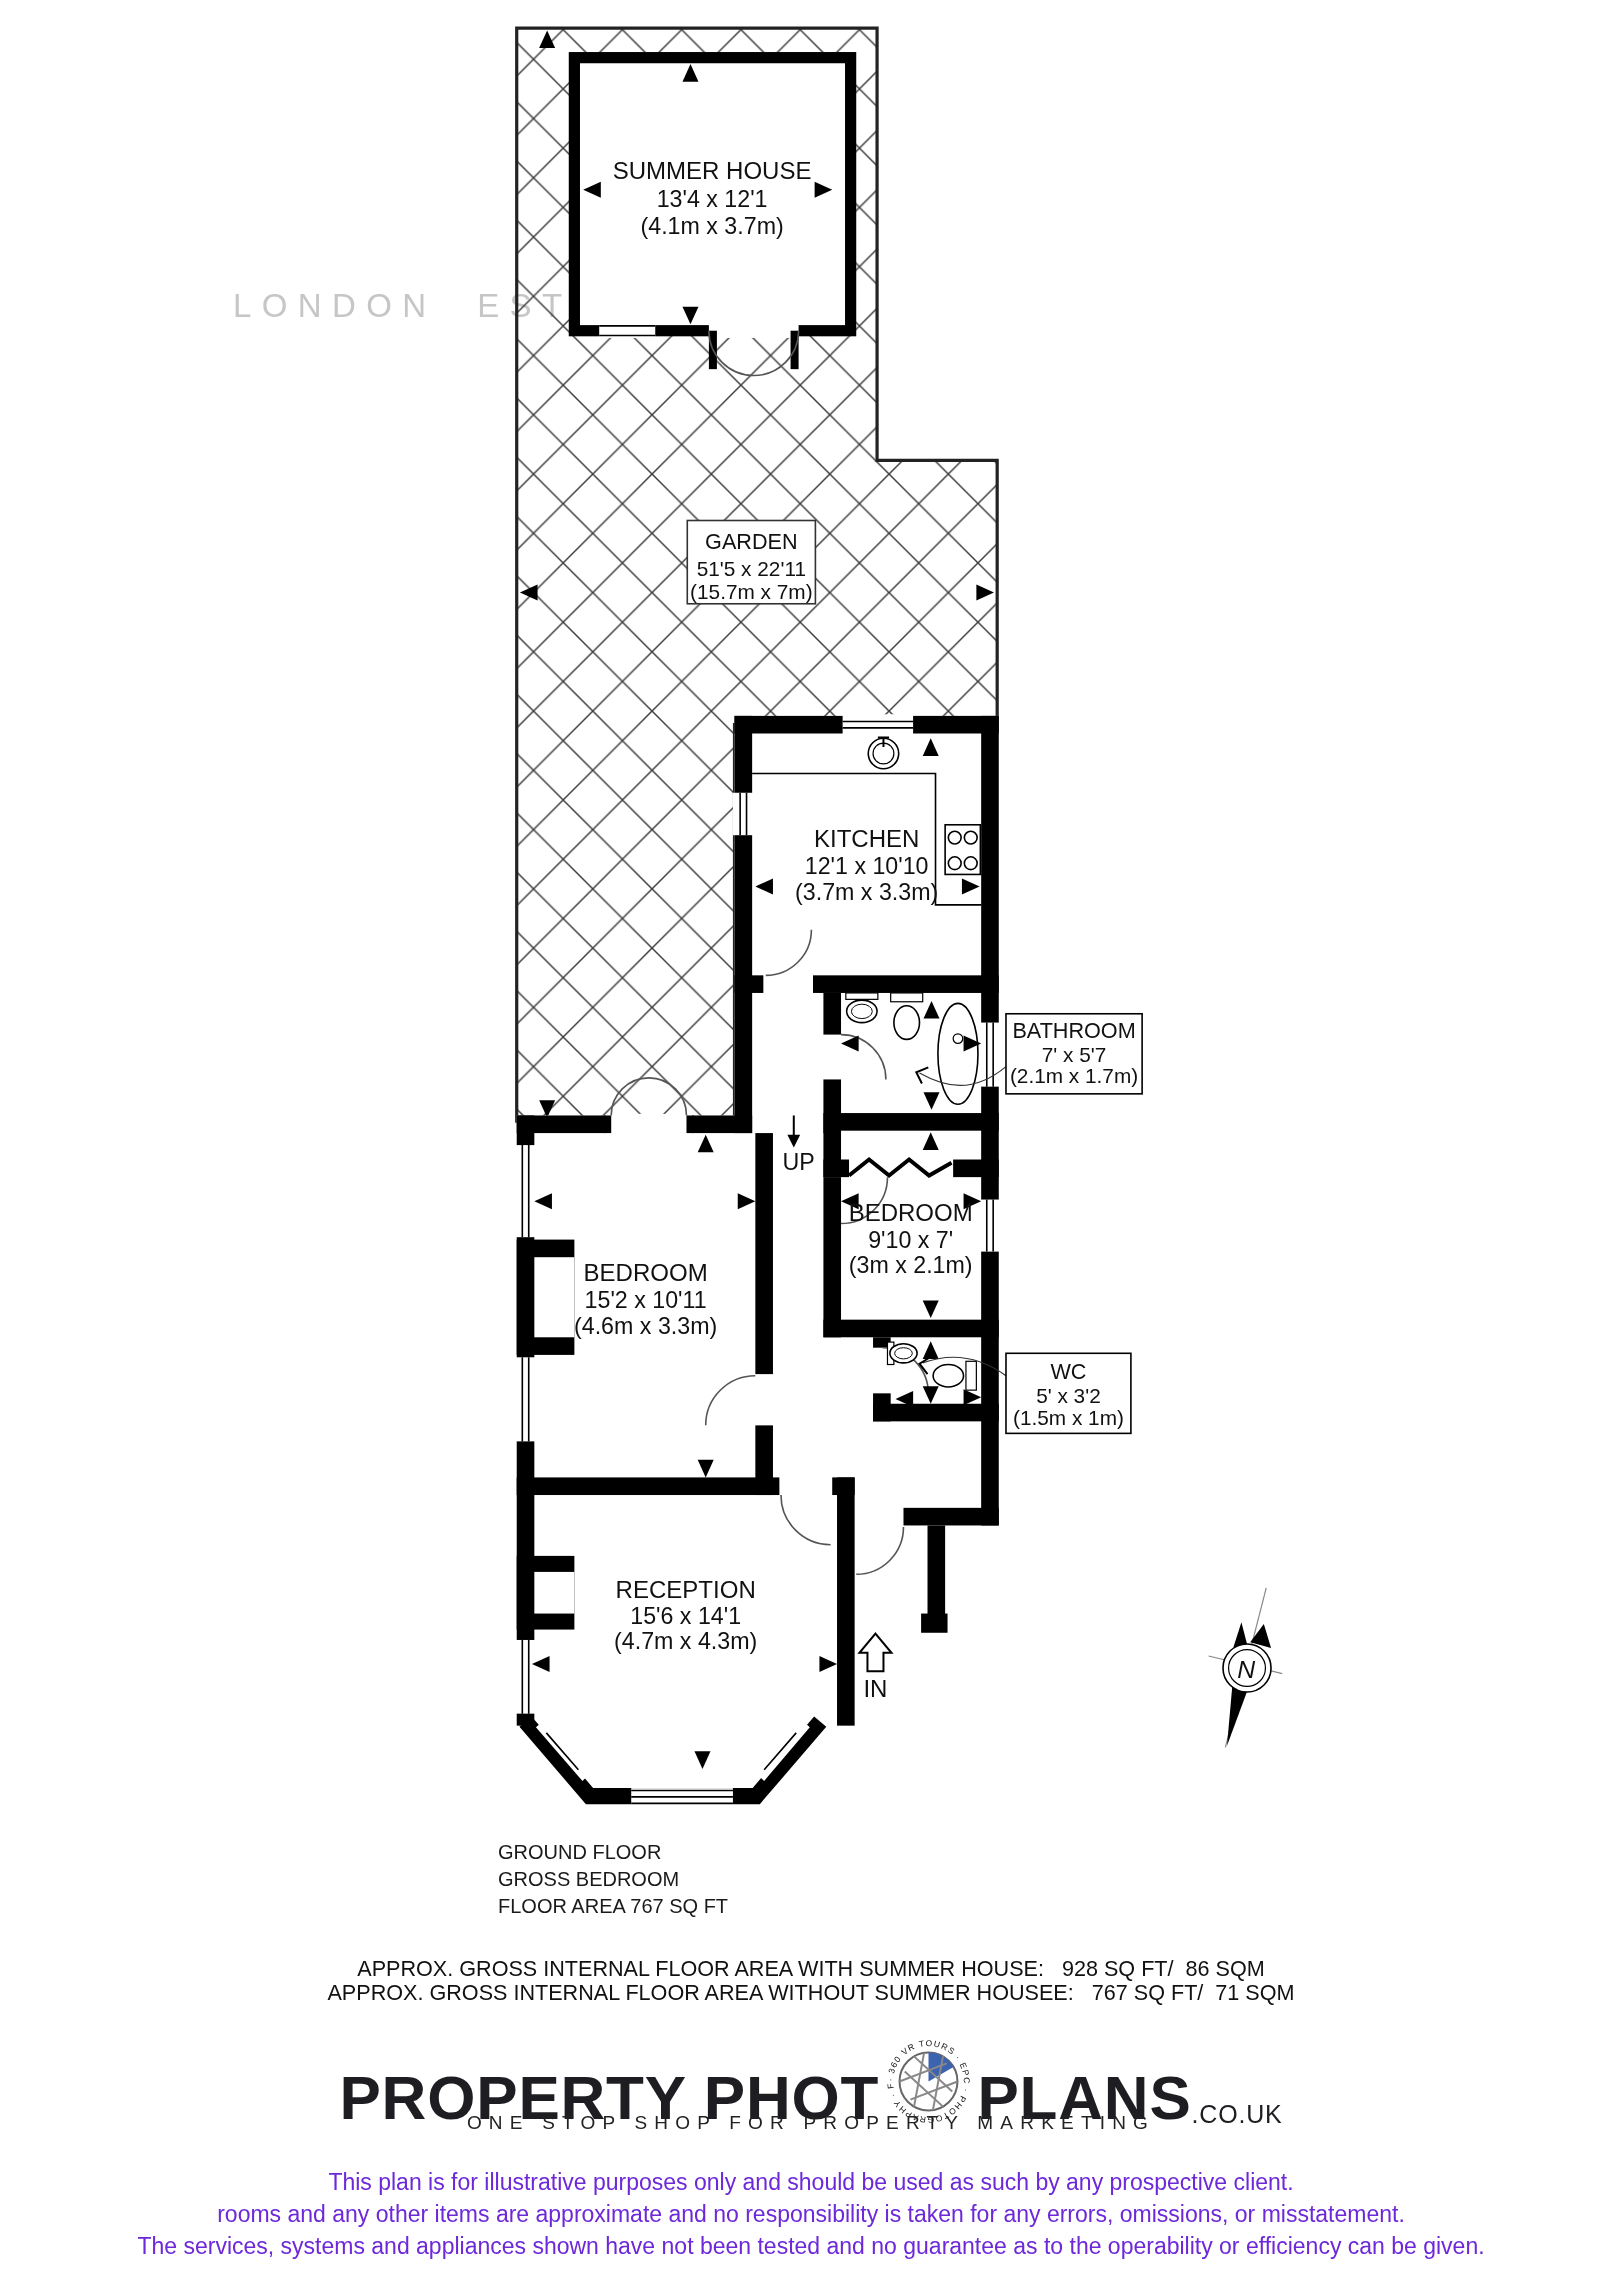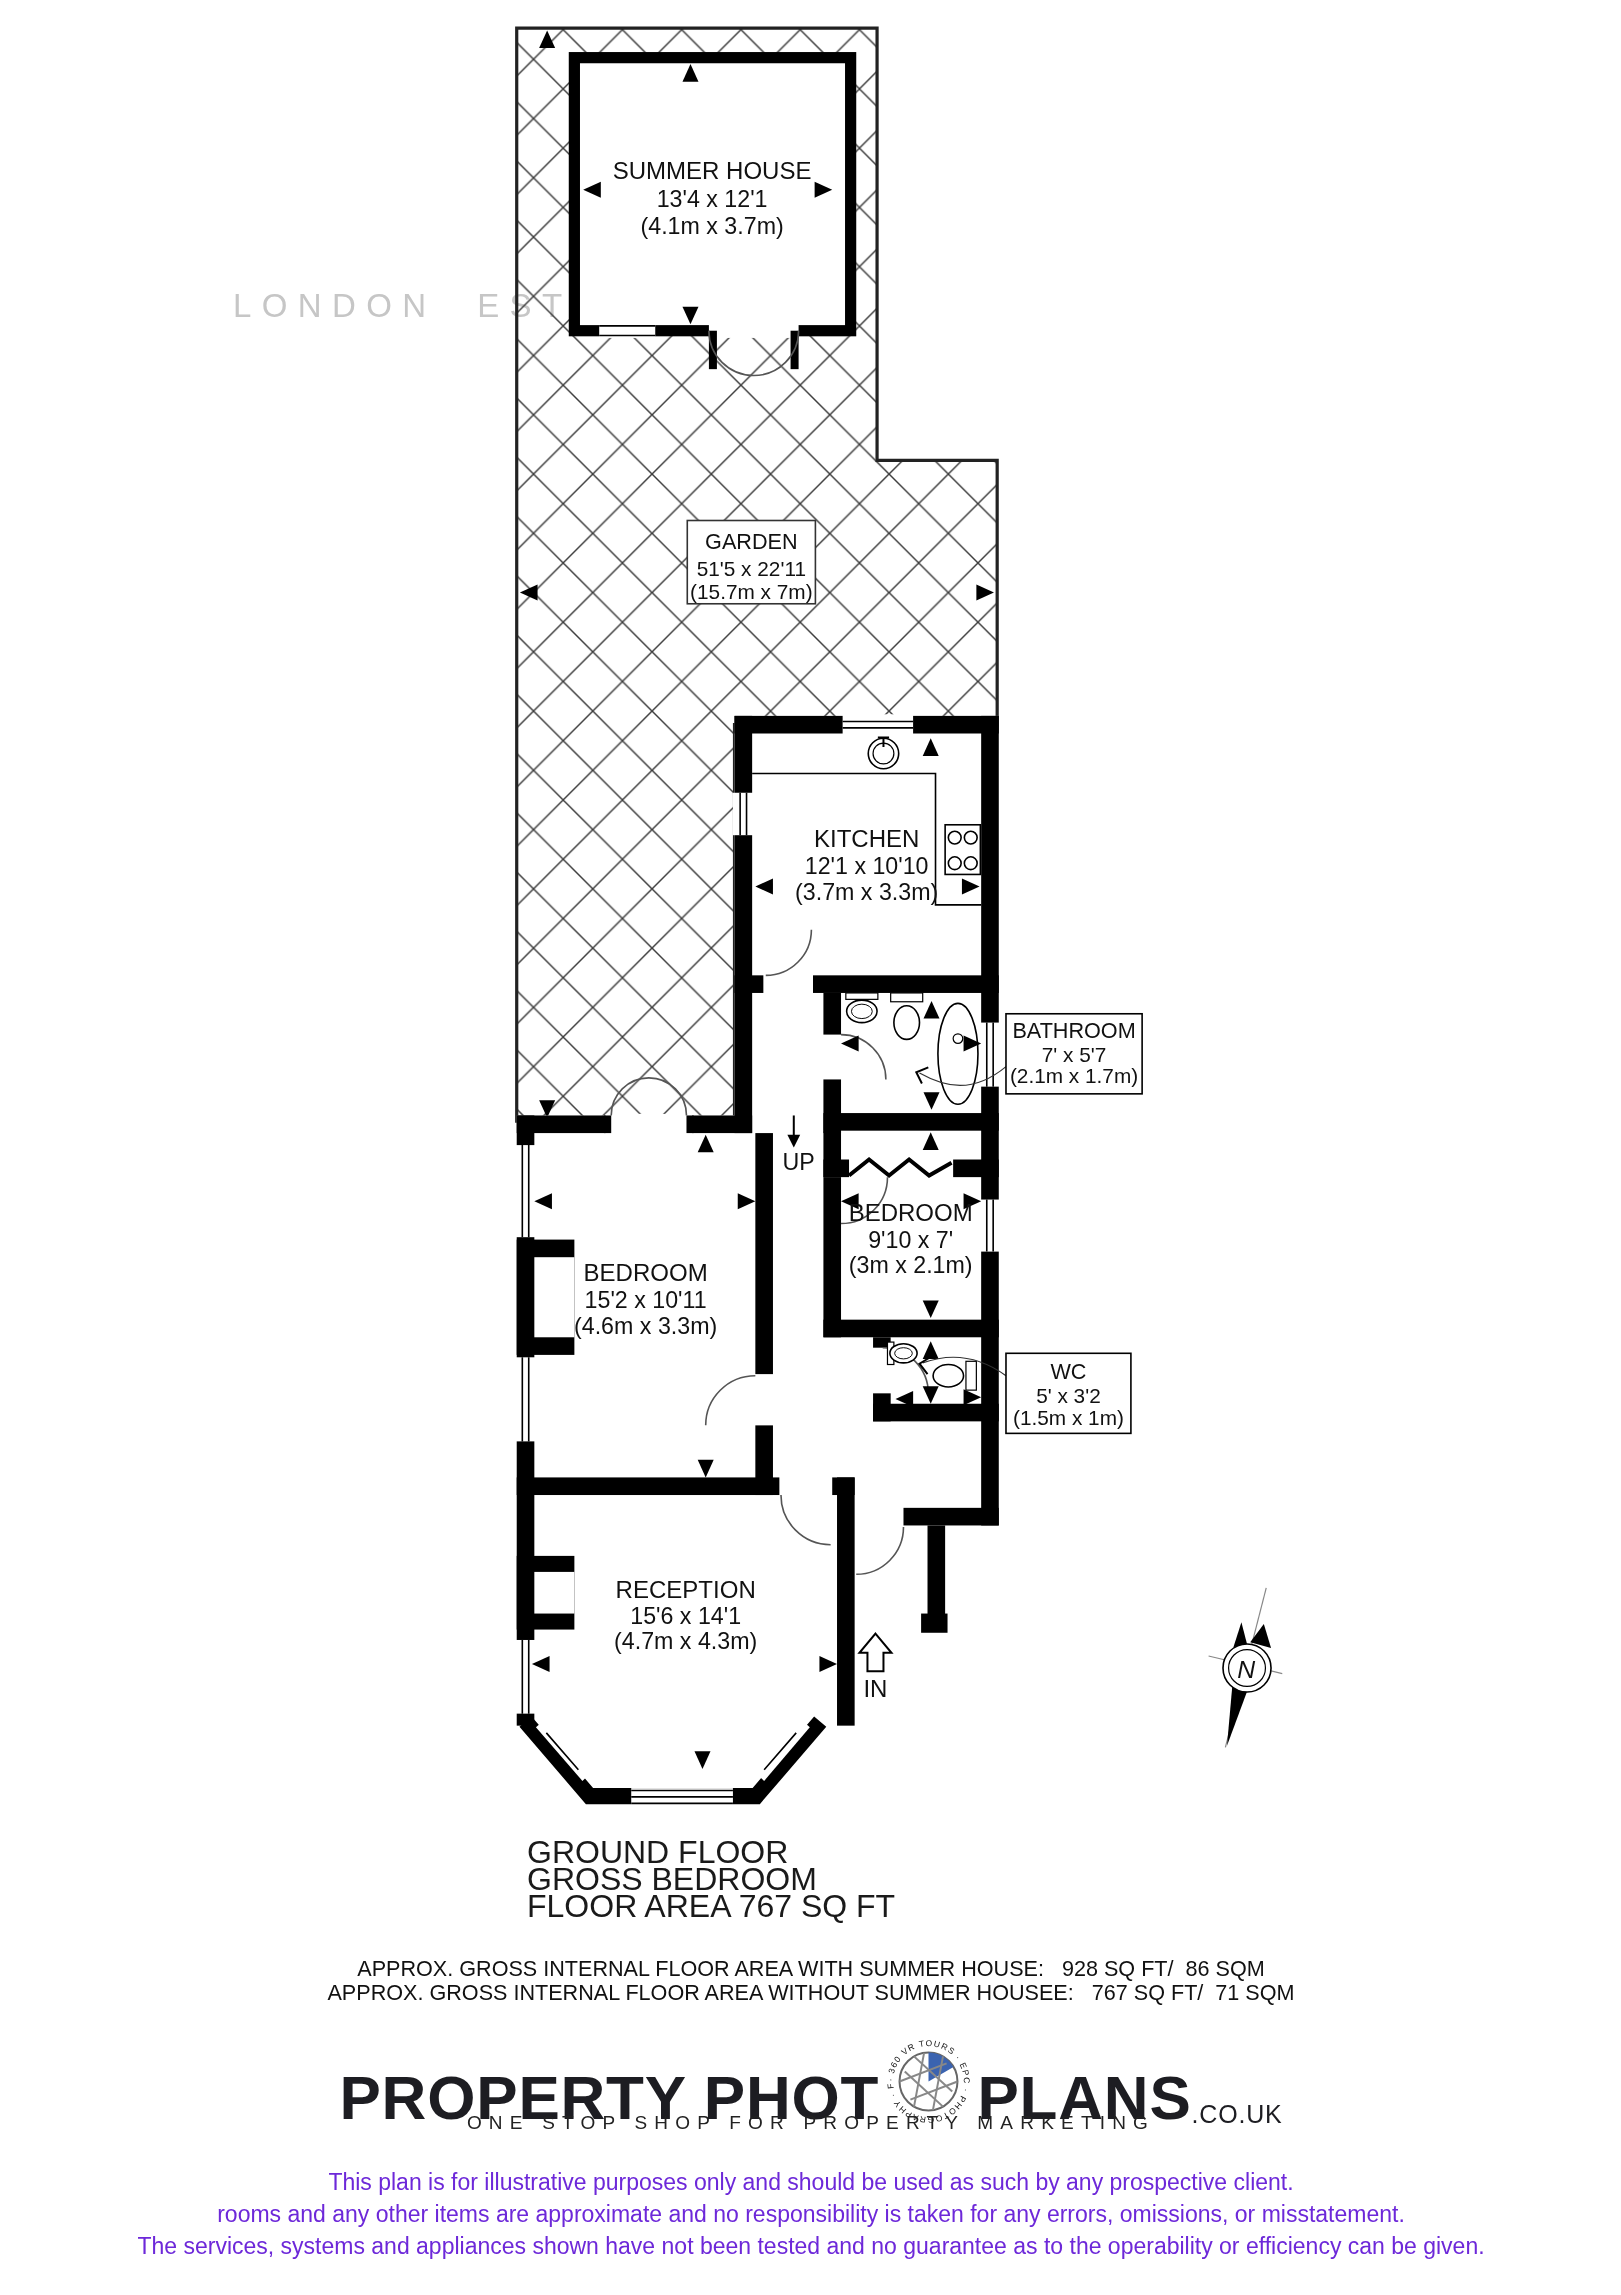--- a/index.html
+++ b/index.html
@@ -6,21 +6,21 @@
   .page{position:relative;width:1622px;height:2295px;background:#fff;overflow:hidden;
         font-family:"Liberation Sans", sans-serif;}
   .watermark{position:absolute;left:233px;top:287px;font-size:33px;letter-spacing:10.4px;
              word-spacing:21px;color:#c6c6c6;white-space:pre;}
   svg.plan{position:absolute;left:0;top:0;}
   svg text{font-family:"Liberation Sans", sans-serif;fill:#111;}
   .roomname{font-size:30px;}
   .roomdim{font-size:29px;}
   .boxname{font-size:27px;}
   .boxdim{font-size:26px;}
-  .summary{position:absolute;left:527px;top:1839px;font-size:32px;line-height:27px;color:#1a1a1a;}
+  .summary{position:absolute;left:498px;top:1839px;font-size:20px;line-height:27px;color:#1a1a1a;}
   .approx{position:absolute;left:0;top:1957px;width:100%;text-align:center;font-size:21.6px;
           line-height:24px;color:#111;}
   .approx div{white-space:pre;}
   .brand-row{position:absolute;left:0;top:2025px;width:100%;height:104px;display:flex;
              justify-content:center;align-items:flex-end;}
   .brand-word{font-size:62px;font-weight:bold;color:#1d1d22;letter-spacing:0.8px;line-height:1;}
   .brand-tld{font-size:25px;color:#1d1d22;margin-top:34px;letter-spacing:0.8px;}
   .brand-icon{width:95px;height:95px;margin:0 1.6px;}
   .tagline{position:absolute;left:0;top:2100px;width:100%;text-align:center;font-size:19px;
            letter-spacing:7.2px;color:#222;margin-top:12px;}

